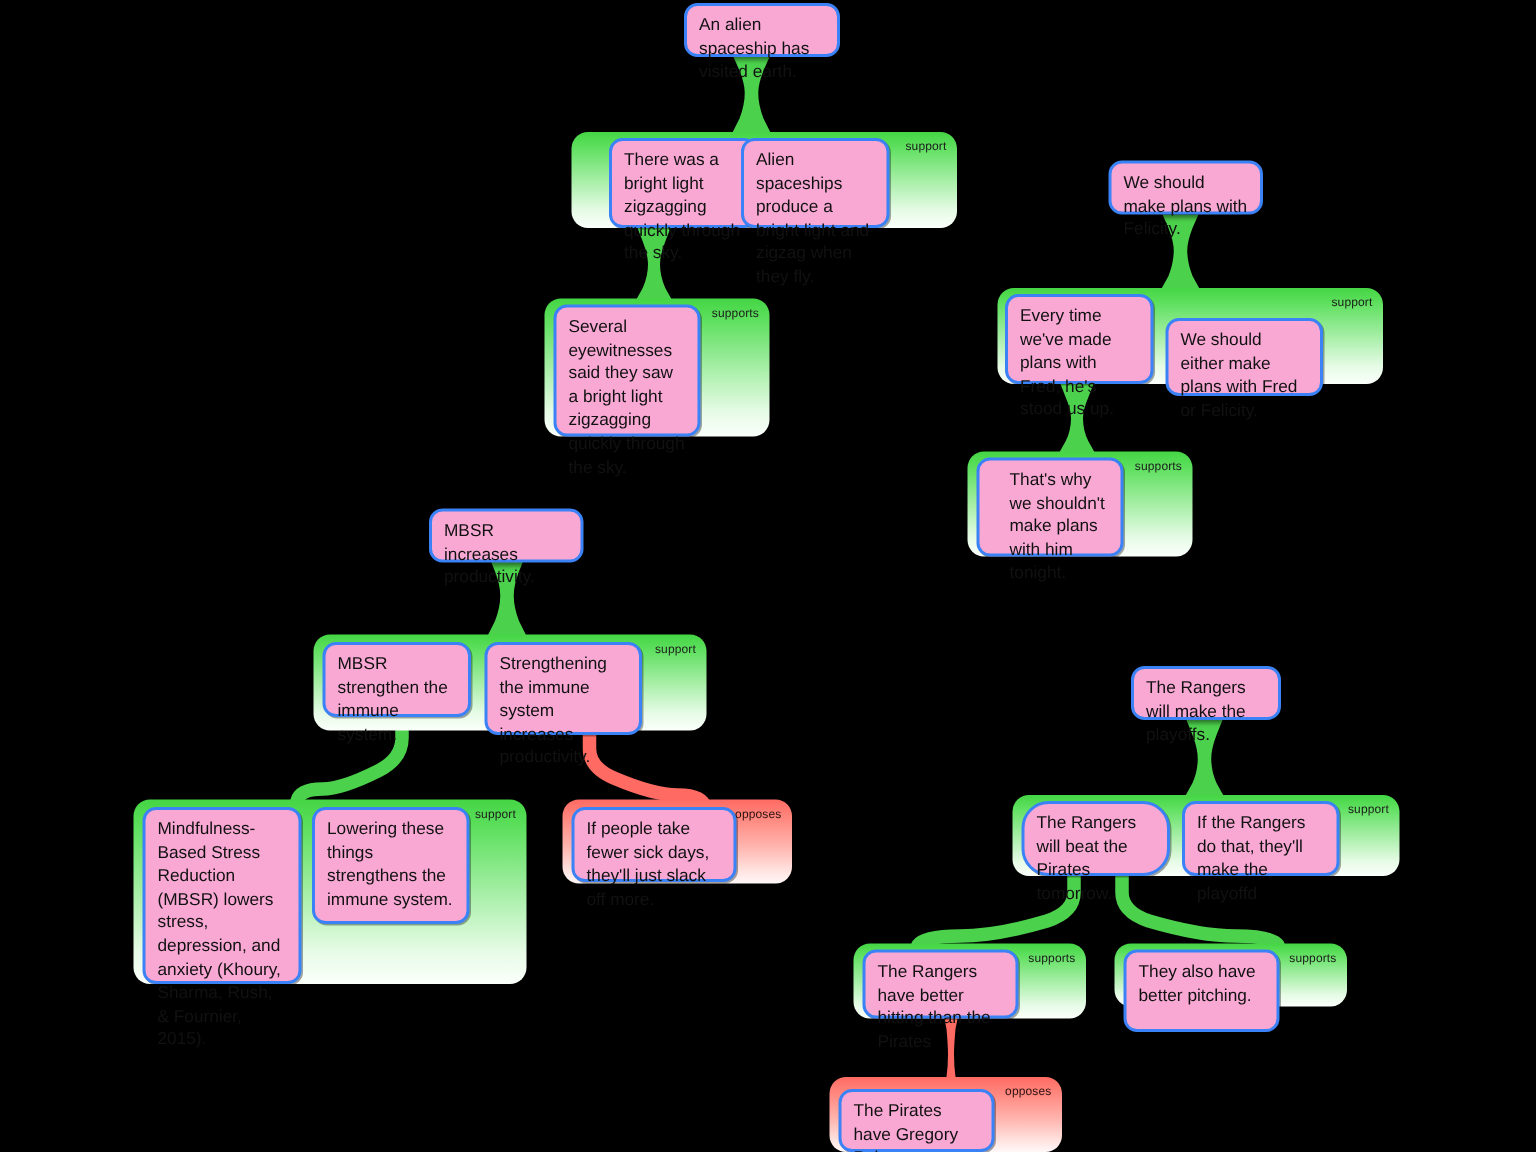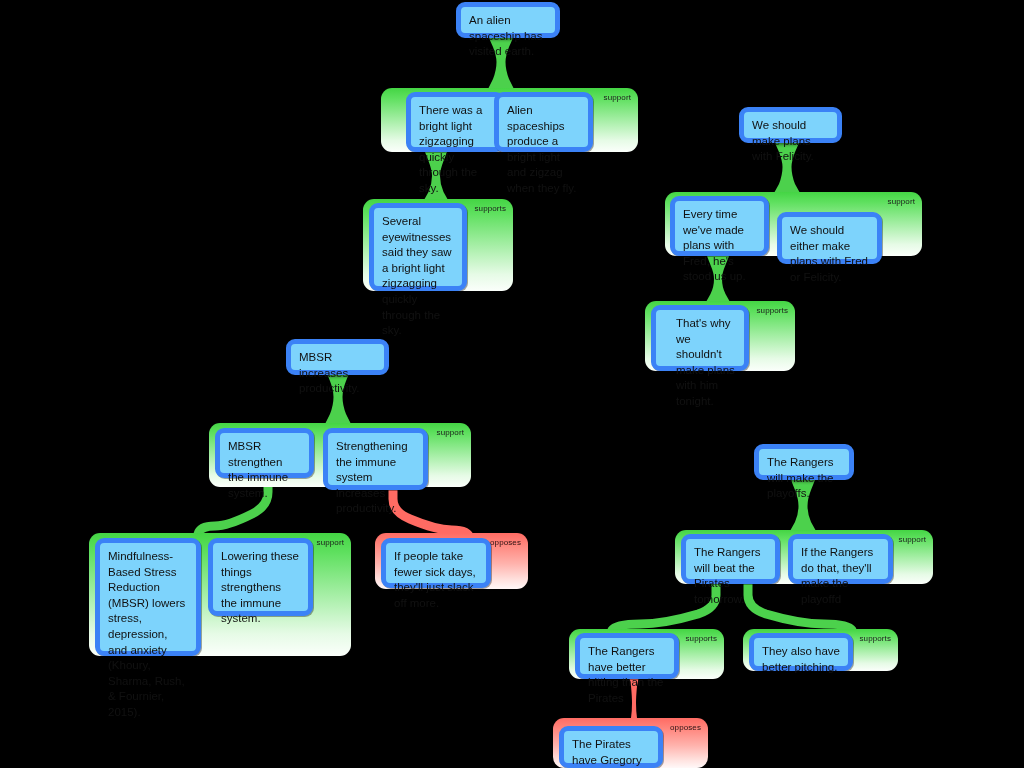--- a/index.html
+++ b/index.html
@@ -8,22 +8,22 @@
     font-family:"Liberation Sans","DejaVu Sans",sans-serif;
   }
   #canvas{position:absolute;left:0;top:0;width:1024px;height:768px;}
 
   
   #links{position:absolute;left:0;top:0;width:1024px;height:768px;pointer-events:none;}
 
   
   .claim{
     position:absolute;
-    background:#7dd3fc;
-    border:5px solid #3b82f6;
+    background:#f9a8d4;
+    border:2px solid #3b82f6;
     border-radius:9px;
     box-sizing:border-box;
     padding:6px 8px 5px 8px;
     font-size:11.5px;
     line-height:15.6px;
     color:#111;
     box-shadow:1px 1px 0 rgba(0,0,0,.35);
     z-index:4;
   }
   .claim.root{ box-shadow:1px 2px 3px rgba(0,0,0,.45); }
@@ -132,31 +132,31 @@
   <div class="group opposes" style="left:375px;top:533px;width:153px;height:56px;">
     <span class="group-label">opposes</span>
   </div>
   <div class="claim" style="left:381px;top:538px;width:110px;height:50px;">If people take fewer sick days, they'll just slack off more.</div>
 
   <div class="claim root" style="left:754px;top:444px;width:100px;height:36px;">The Rangers will make the playoffs.</div>
 
   <div class="group support" style="left:675px;top:530px;width:258px;height:54px;">
     <span class="group-label">support</span>
   </div>
-  <div class="claim" style="left:681px;top:534px;width:99px;height:50px;">The Rangers will beat the Pirates tomorrow.</div>
+  <div class="claim" style="left:681px;top:534px;width:99px;height:50px;border-radius:18px;">The Rangers will beat the Pirates tomorrow.</div>
   <div class="claim" style="left:788px;top:534px;width:105px;height:50px;">If the Rangers do that, they'll make the playoffd</div>
 
   <div class="group support" style="left:569px;top:629px;width:155px;height:50px;">
     <span class="group-label">supports</span>
   </div>
   <div class="claim" style="left:575px;top:633px;width:104px;height:46px;">The Rangers have better hitting than the Pirates</div>
 
   <div class="group support" style="left:743px;top:629px;width:155px;height:42px;">
     <span class="group-label">supports</span>
   </div>
-  <div class="claim" style="left:749px;top:633px;width:104px;height:38px;">They also have better pitching.</div>
+  <div class="claim" style="left:749px;top:633px;width:104px;height:55px;">They also have better pitching.</div>
 
   <div class="group opposes" style="left:553px;top:718px;width:155px;height:50px;">
     <span class="group-label">opposes</span>
   </div>
   <div class="claim" style="left:559px;top:726px;width:104px;height:42px;">The Pirates have Gregory Polanco.</div>
 
 </div>
 
 </body></html>

